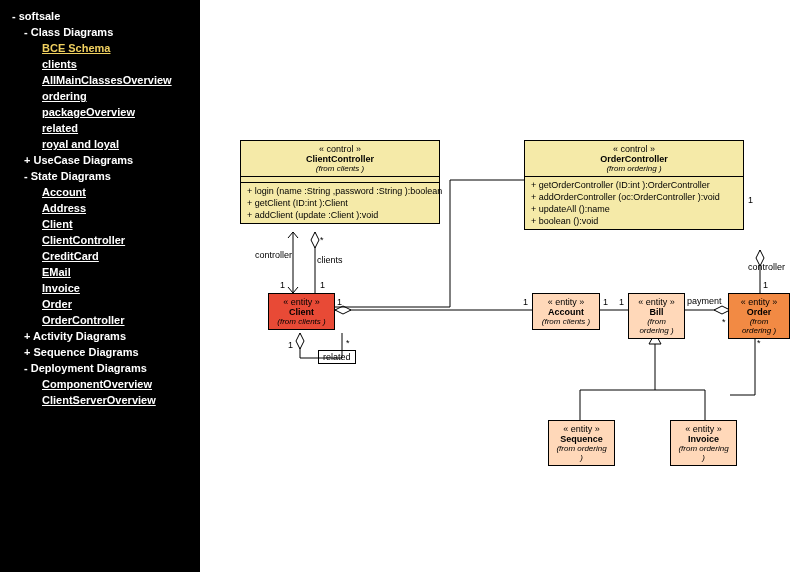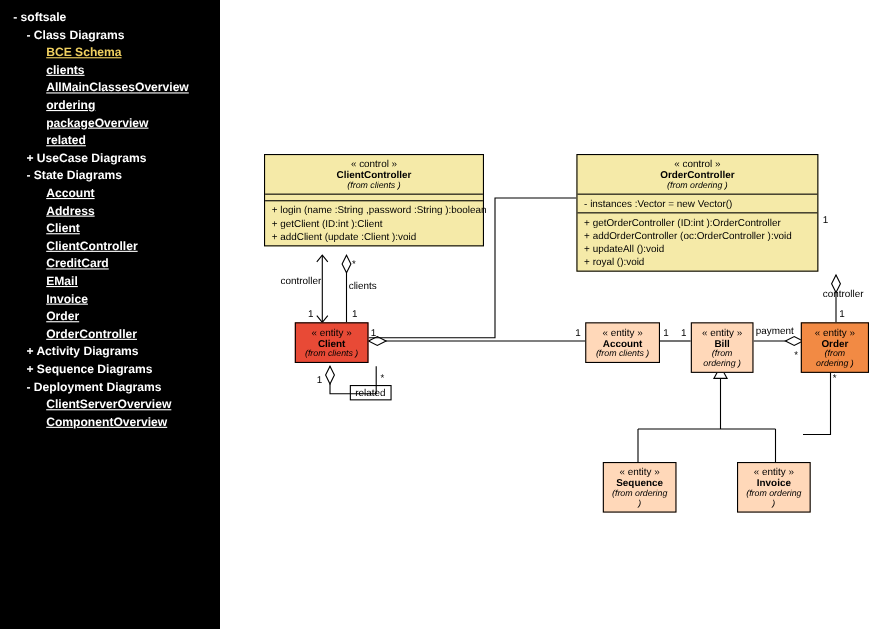--- a/index.html
+++ b/index.html
@@ -31,36 +31,37 @@
 
 <div class="sidebar">
   <div class="item l0">- softsale</div>
   <div class="item l1">- Class Diagrams</div>
   <div class="item l2 active">BCE Schema</div>
   <div class="item l2">clients</div>
   <div class="item l2">AllMainClassesOverview</div>
   <div class="item l2">ordering</div>
   <div class="item l2">packageOverview</div>
   <div class="item l2">related</div>
+  <div class="item l2">royal and loyal</div>
   <div class="item l1">+ UseCase Diagrams</div>
   <div class="item l1">- State Diagrams</div>
   <div class="item l2">Account</div>
   <div class="item l2">Address</div>
   <div class="item l2">Client</div>
   <div class="item l2">ClientController</div>
   <div class="item l2">CreditCard</div>
   <div class="item l2">EMail</div>
   <div class="item l2">Invoice</div>
   <div class="item l2">Order</div>
   <div class="item l2">OrderController</div>
   <div class="item l1">+ Activity Diagrams</div>
   <div class="item l1">+ Sequence Diagrams</div>
   <div class="item l1">- Deployment Diagrams</div>
+  <div class="item l2">ComponentOverview</div>
   <div class="item l2">ClientServerOverview</div>
-  <div class="item l2">ComponentOverview</div>
 </div>
 
 <div class="canvas">
 
   <svg width="600" height="572">
 
     <line x1="93" y1="232" x2="93" y2="293" stroke="#000"></line>
     <polyline points="88,287 93,293 98,287" fill="none" stroke="#000"></polyline>
     <polyline points="88,238 93,232 98,238" fill="none" stroke="#000"></polyline>
 
@@ -106,27 +107,24 @@
     </div>
   </div>
 
   <div class="uml-box ctrl" style="left:324px;top:140px;width:220px">
     <div class="uml-header">
       <div class="uml-stereo">«  control  »</div>
       <div class="uml-name">OrderController</div>
       <div class="uml-from">(from  ordering )</div>
     </div>
     <div class="uml-section">
-      <div class="row">- instances :Vector = new Vector()</div>
-    </div>
-    <div class="uml-section">
       <div class="row">+ getOrderController   (ID:int ):OrderController</div>
       <div class="row">+ addOrderController   (oc:OrderController ):void</div>
-      <div class="row">+ updateAll ():void</div>
-      <div class="row">+ royal ():void</div>
+      <div class="row">+ updateAll ():name</div>
+      <div class="row">+ boolean ():void</div>
     </div>
   </div>
 
   <div class="uml-box ent-red" style="left:68px;top:293px;width:67px">
     <div class="uml-header" style="border-bottom:none">
       <div class="uml-stereo">«  entity  »</div>
       <div class="uml-name">Client</div>
       <div class="uml-from">(from  clients )</div>
     </div>
   </div>

